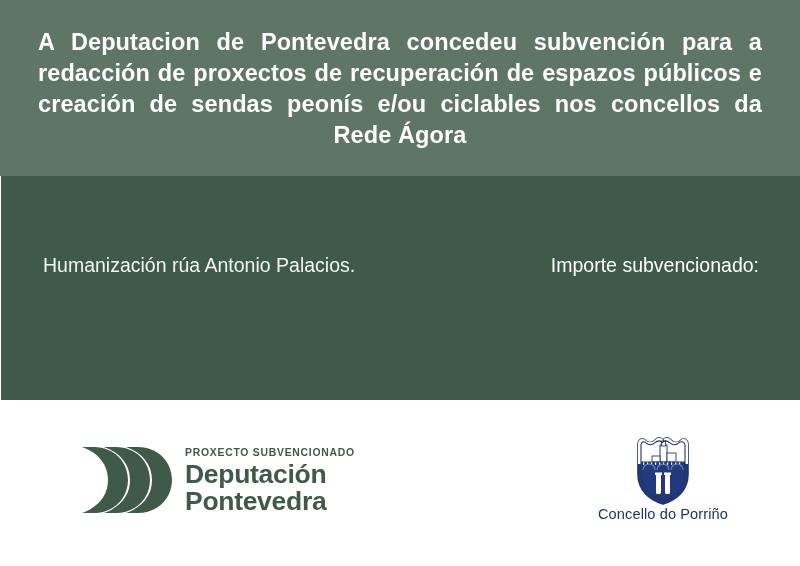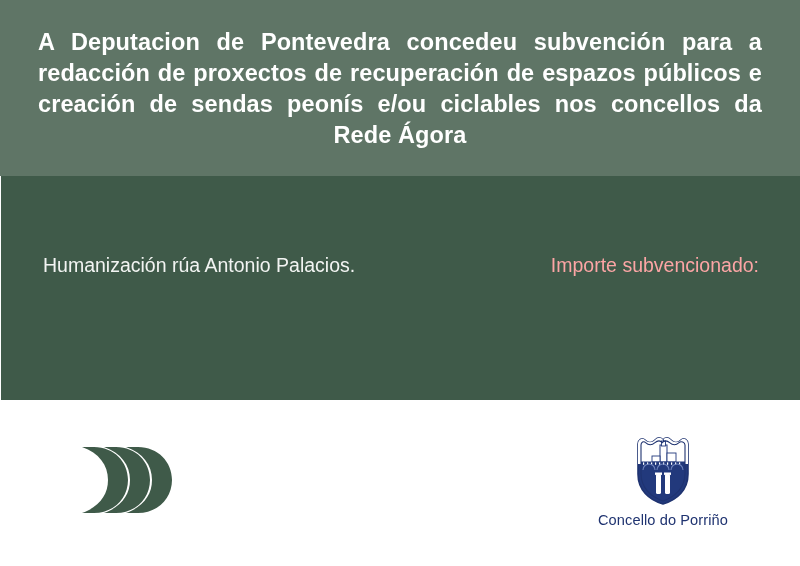--- a/index.html
+++ b/index.html
@@ -66,21 +66,21 @@
     justify-content: space-between;
   }
   .project-block {
     color: #f2f4f2;
     font-size: 19.5px;
     line-height: 26px;
     text-align: left;
     max-width: 430px;
   }
   .amount-block {
-    color: #fca5a5;
+    color: #ffffff;
     font-size: 19.5px;
     line-height: 26px;
     text-align: right;
     white-space: nowrap;
   }
   .project-line, .amount-line {
     display: block;
   }
 
   
@@ -139,21 +139,20 @@
     width: 150px;
     display: flex;
     flex-direction: column;
     align-items: center;
   }
   .con-shield {
     width: 56px;
     height: 72px;
   }
   .con-name {
-    margin-top: 6px;
     font-size: 14.6px;
     color: #1f3370;
     letter-spacing: 0.1px;
     white-space: nowrap;
     text-align: center;
   }
 </style>
 </head>
 <body>
 
@@ -183,20 +182,25 @@
 
       <svg class="dep-marks" viewBox="0 0 94 70">
 
         <path d="M4 2 L16 2 C36 2 50 17 50 35 C50 53 36 68 16 68 L4 68 C21 62 30 50 30 35 C30 20 21 8 4 2 Z" fill="#3f5a49"></path>
 
         <path d="M26 2 L38 2 C58 2 72 17 72 35 C72 53 58 68 38 68 L26 68 C43 62 52 50 52 35 C52 20 43 8 26 2 Z" fill="#3f5a49"></path>
 
         <path d="M48 2 L60 2 C80 2 94 17 94 35 C94 53 80 68 60 68 L48 68 C65 62 74 50 74 35 C74 20 65 8 48 2 Z" fill="#3f5a49"></path>
       </svg>
 
+      <div class="dep-words">
+        <span class="dep-kicker">PROXECTO SUBVENCIONADO</span>
+        <span class="dep-name">Deputación</span>
+        <span class="dep-name">Pontevedra</span>
+      </div>
     </div>
 
     <div class="con-logo">
 
       <svg class="con-shield" viewBox="0 0 56 72">
         <defs>
           <clipPath id="shieldClip">
             <path d="M3 10 C3 6 7 3 10 6 C13 9 17 9 20 6 C23 3 26 3 28 6 C30 3 33 3 36 6 C39 9 43 9 46 6 C49 3 53 6 53 10 L53 40 C53 56 42 66 28 70 C14 66 3 56 3 40 Z"></path>
           </clipPath>
         </defs>

